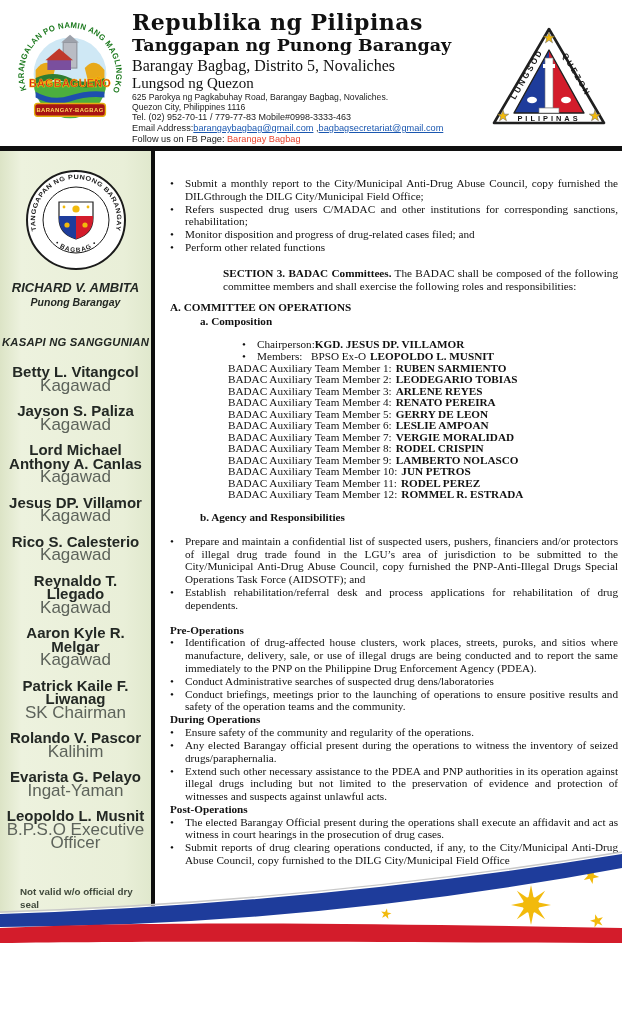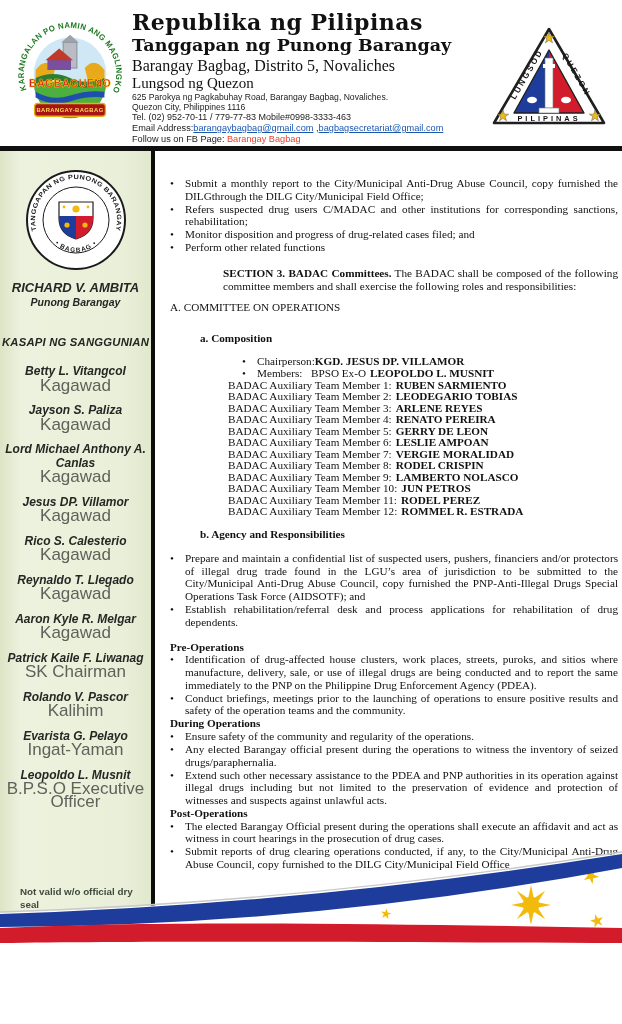--- a/index.html
+++ b/index.html
@@ -29,35 +29,35 @@
            background:linear-gradient(90deg,#dce4c6 0,#edf2de 14%,#e9efd8 82%,#e0e8cd 100%);
            font-family:"Liberation Sans",sans-serif;text-align:center;color:#232824;}
   .vline{position:absolute;left:151px;top:151px;width:3.5px;height:756px;background:#0d0d0d;}
   .sb-seal{margin-top:13px;}
   .sb-captain{}
   .sb-captain-name{font-weight:bold;font-style:italic;font-size:13px;line-height:15px;}
   .sb-captain-title{font-weight:bold;font-style:italic;font-size:10.5px;line-height:13px;margin-top:1px;}
   .sb-council{margin-top:27px;font-weight:bold;font-style:italic;font-size:11.3px;letter-spacing:.2px;}
   .sb-members{margin-top:17px;padding:0 3px;}
   .sb-entry{margin-bottom:12.5px;}
-  .sb-name{font-weight:bold;font-size:12px;line-height:13.5px;font-style:italic;}
+  .sb-name{font-weight:bold;font-size:15px;line-height:13.5px;}
   .sb-title{font-size:17px;line-height:13px;color:#5d635b;}
   .sb-footer{position:absolute;left:20px;right:2px;top:734px;text-align:left;color:#414a3d;}
   .sb-f1{font-weight:bold;font-size:9.8px;line-height:13px;}
   .sb-f2{font-weight:bold;font-size:8.6px;line-height:11px;}
 
   
   .content{position:absolute;left:170px;top:177px;width:448px;
            font-size:11.2px;line-height:12.6px;text-align:justify;}
   .brow{display:flex;margin-bottom:.5px;}
   .bdot{flex:0 0 15px;}
   .bdot::before{content:"\2022";}
   .btxt{flex:1;text-align:justify;}
   .sec3{margin-left:53px;margin-top:13px;margin-bottom:9px;}
-  .hA{font-weight:normal;margin-bottom:18px;}
+  .hA{font-weight:bold;margin-bottom:1px;}
   .hComp{font-weight:bold;margin-left:30px;margin-bottom:12px;}
   .comp{line-height:11.6px;}
   .crow{display:flex;margin-left:72px;}
   .cdot{flex:0 0 15px;}
   .cdot::before{content:"\2022";}
   .clabel{flex:0 0 54px;}
   .aux{margin-left:58px;line-height:11.5px;}
   .aux-label{margin-right:4px;}
   .hRoles{font-weight:bold;margin-left:30px;margin-top:10px;margin-bottom:12px;}
   .ops-h{font-weight:bold;}
@@ -331,20 +331,24 @@
 
     <section>
       <div class="ops-h">Pre-Operations</div>
       <div>
 
           <div class="brow">
             <div class="bdot"></div>
             <div class="btxt">Identification of drug-affected house clusters, work places, streets, puroks, and sitios where manufacture, delivery, sale, or use of illegal drugs are being conducted and to report the same immediately to the PNP on the Philippine Drug Enforcement Agency (PDEA).</div>
           </div>
 
+          <div class="brow">
+            <div class="bdot"></div>
+            <div class="btxt">Conduct Administrative searches of suspected drug dens/laboratories</div>
+          </div>
 
           <div class="brow">
             <div class="bdot"></div>
             <div class="btxt">Conduct briefings, meetings prior to the launching of operations to ensure positive results and safety of the operation teams and the community.</div>
           </div>
         </div>
     </section>
 
     <section>
       <div class="ops-h">During Operations</div>

